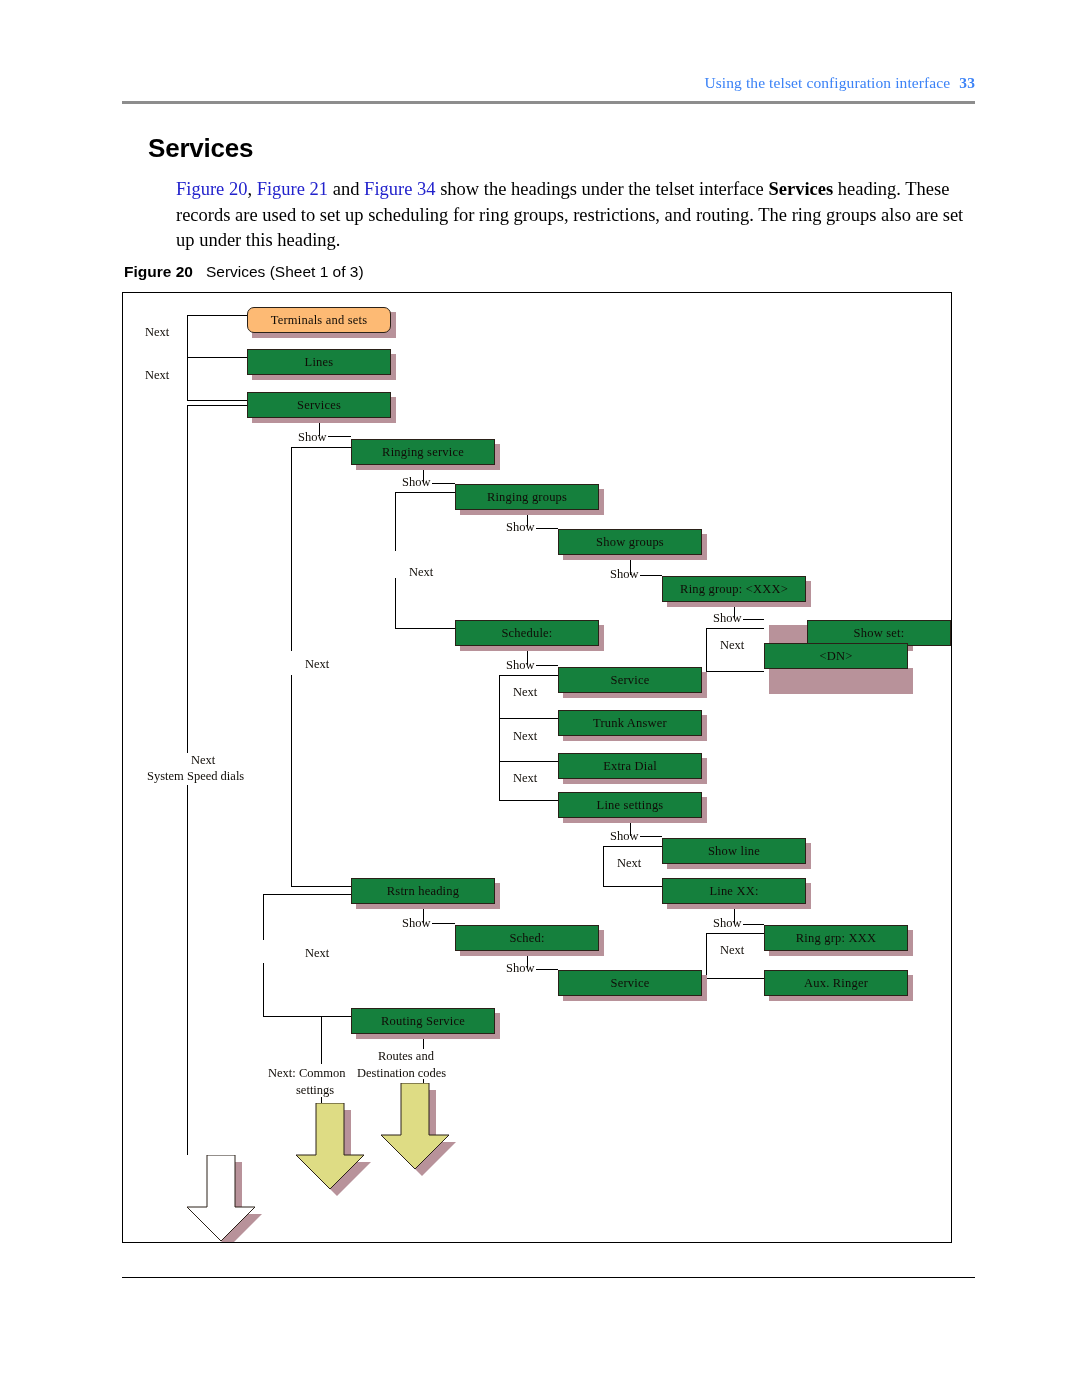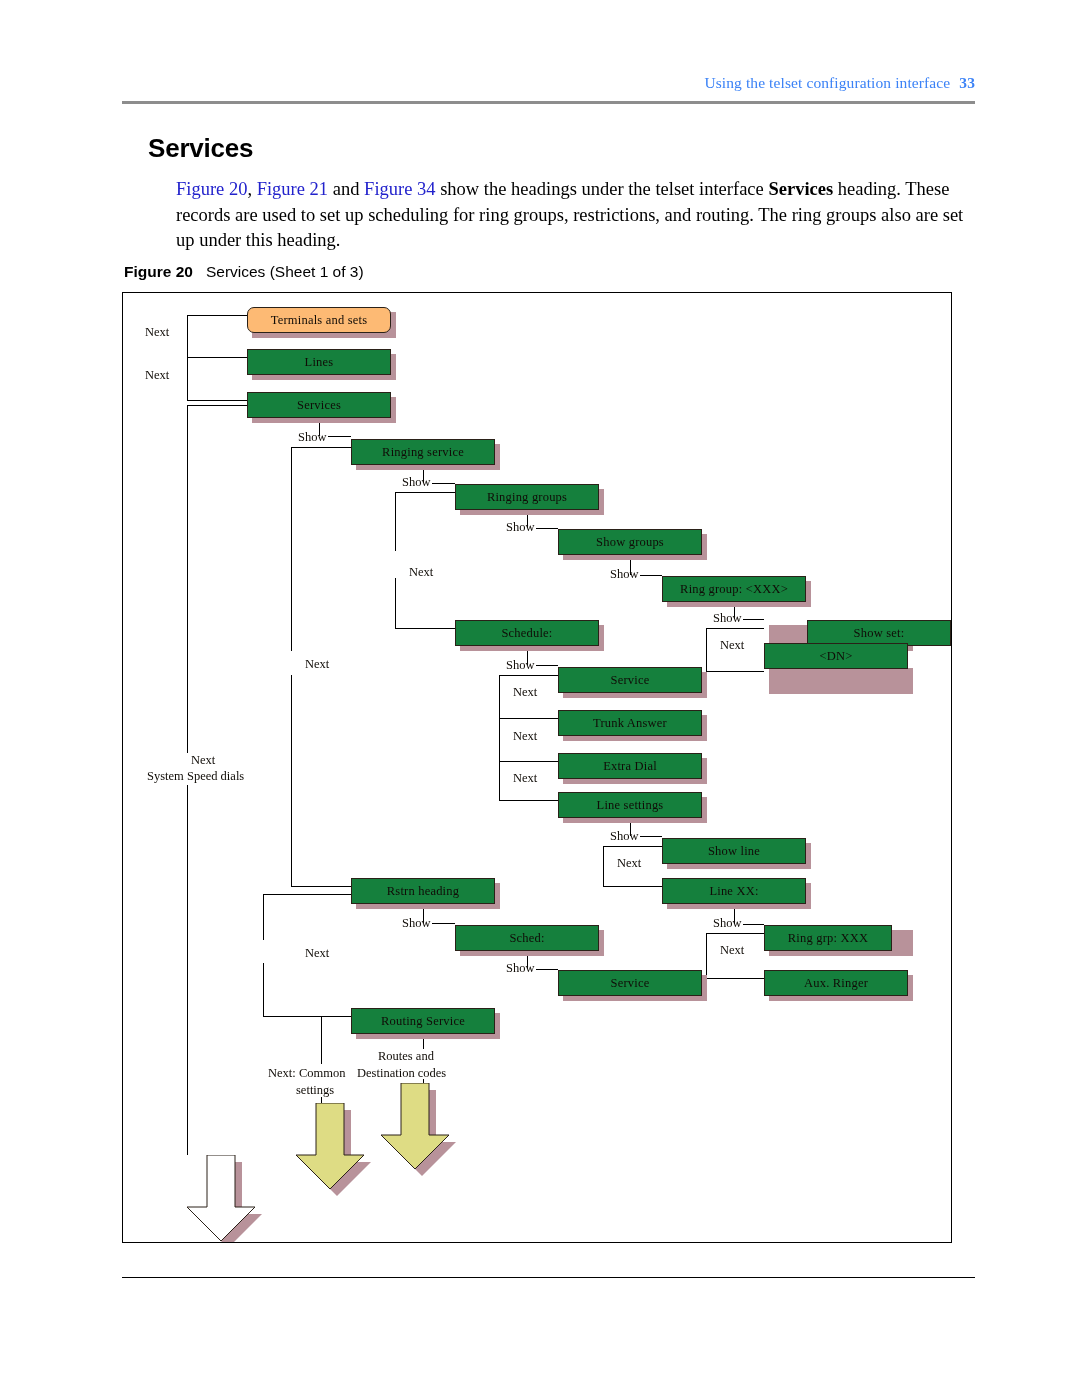--- a/index.html
+++ b/index.html
@@ -252,21 +252,21 @@
           <div class="node" style="left: 435px; top: 499px; width: 144px;">Line settings</div>
           <div class="nshadow" style="left: 544px; top: 550px; width: 144px; height: 26px;"></div>
           <div class="node" style="left: 539px; top: 545px; width: 144px;">Show line</div>
           <div class="nshadow" style="left: 233px; top: 590px; width: 144px; height: 26px;"></div>
           <div class="node" style="left: 228px; top: 585px; width: 144px;">Rstrn heading</div>
           <div class="nshadow" style="left: 544px; top: 590px; width: 144px; height: 26px;"></div>
           <div class="node" style="left: 539px; top: 585px; width: 144px; text-align: center;">Line XX:</div>
           <div class="nshadow" style="left: 337px; top: 637px; width: 144px; height: 26px;"></div>
           <div class="node" style="left: 332px; top: 632px; width: 144px;">Sched:</div>
           <div class="nshadow" style="left: 646px; top: 637px; width: 144px; height: 26px;"></div>
-          <div class="node" style="left: 641px; top: 632px; width: 128px;">Ring grp: XXX</div>
+          <div class="node" style="left: 641px; top: 632px; width: 144px;">Ring grp: XXX</div>
           <div class="nshadow" style="left: 440px; top: 682px; width: 144px; height: 26px;"></div>
           <div class="node" style="left: 435px; top: 677px; width: 144px;">Service</div>
           <div class="nshadow" style="left: 646px; top: 682px; width: 144px; height: 26px;"></div>
           <div class="node" style="left: 641px; top: 677px; width: 144px;">Aux. Ringer</div>
           <div class="nshadow" style="left: 233px; top: 720px; width: 144px; height: 26px;"></div>
           <div class="node" style="left: 228px; top: 715px; width: 144px;">Routing Service</div>
         </div>
       <div id="labels">
           <div class="lab" style="left: 22px; top: 32px;">Next</div>
           <div class="lab" style="left: 22px; top: 75px;">Next</div>

